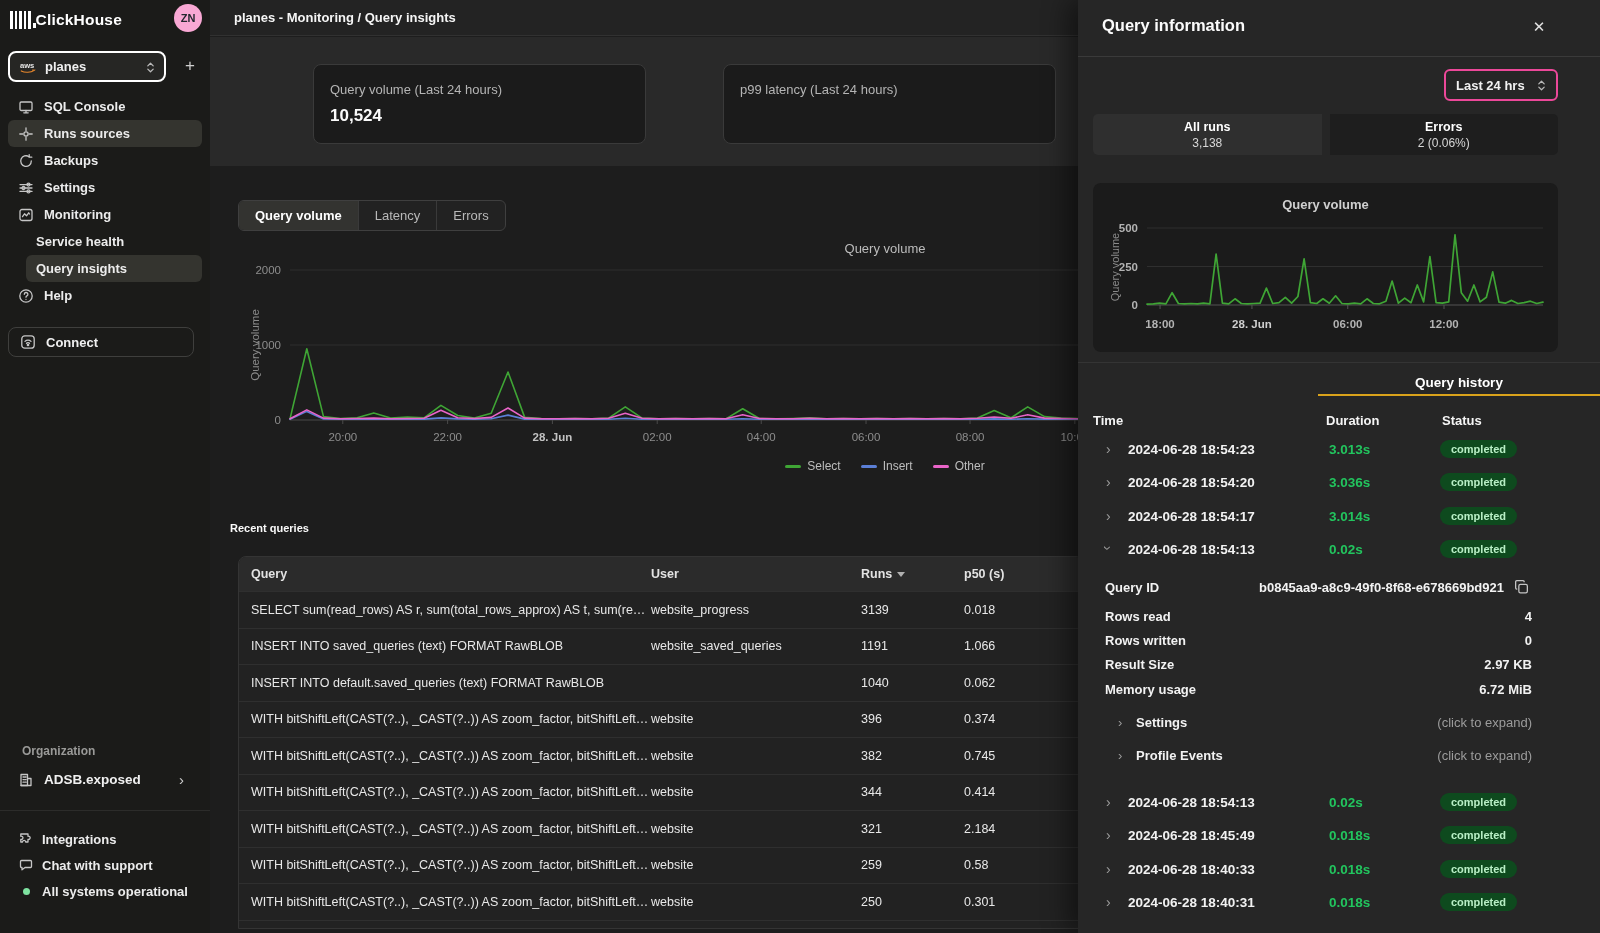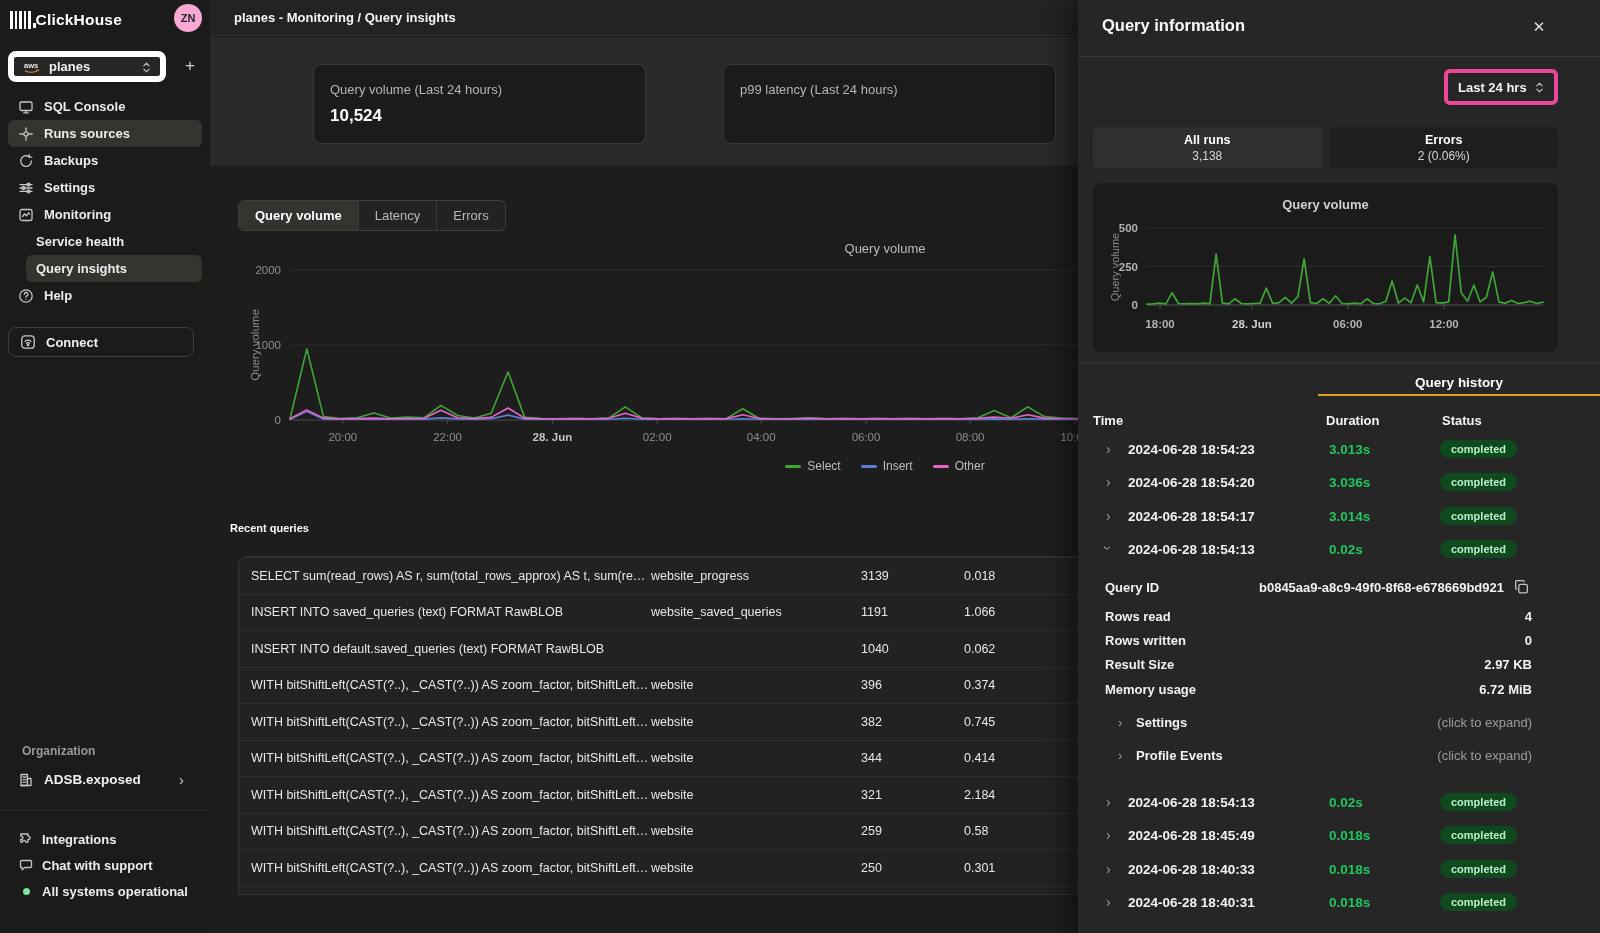--- a/index.html
+++ b/index.html
@@ -10,21 +10,21 @@
   
   #sidebar { position:absolute; left:0; top:0; width:210px; height:933px; background:#1b1b19; z-index:3; }
   .logo-row { position:absolute; left:10px; top:7px; height:26px; display:flex; align-items:center; }
   .logo-bars { display:flex; align-items:center; gap:2px; height:18px; }
   .logo-bars i { display:block; width:2.6px; height:18px; background:#fff; }
   .logo-bars i.short { height:5px; align-self:flex-end; margin-bottom:1px; }
   .brand { color:#fff; font-size:15.5px; font-weight:700; letter-spacing:.2px; }
   .avatar { position:absolute; left:174px; top:4px; width:28px; height:28px; border-radius:50%;
     background:#f9a8d4; color:#23272e; font-size:11px; font-weight:700; display:flex; align-items:center; justify-content:center; }
   .selector { position:absolute; left:8px; top:51px; width:158px; height:31px; background:#262624;
-    border:6px solid #ffffff; border-radius:8px; display:flex; align-items:center; padding:0 9px; gap:8px; }
+    border:2px solid #ffffff; border-radius:8px; display:flex; align-items:center; padding:0 9px; gap:8px; }
   .selector .sel-label { color:#f0f0f0; font-size:13px; font-weight:600; flex:1; }
   .updown { width:9px; height:13px; color:#b9b9b9; }
   .updown svg { width:9px; height:13px; stroke:currentColor; fill:none; stroke-width:1.4; stroke-linecap:round; stroke-linejoin:round; }
   .add-btn { position:absolute; left:178px; top:52px; width:24px; height:28px; color:#cfcfcf; font-size:17px;
     display:flex; align-items:center; justify-content:center; }
   #nav-list { position:absolute; left:0; top:93px; width:210px; }
   .nav-item { display:flex; align-items:center; gap:10px; height:27px; margin:0 8px; padding:0 10px;
     border-radius:6px; color:#ececec; font-size:13px; font-weight:600; cursor:default; }
   .nav-item.active { background:#34342f; }
   .nav-item.indent { margin-left:26px; padding-left:10px; }
@@ -73,24 +73,24 @@
   .cell-p { width:100px; }
   .sort-tri { width:0; height:0; border-left:4px solid transparent; border-right:4px solid transparent; border-top:5px solid #b0b0b0; display:inline-block; }
 
   
   #panel { position:absolute; left:1078px; top:0; width:522px; height:933px; background:#262626; z-index:5;
     box-shadow:-10px 0 24px rgba(0,0,0,.45); }
   .p-title { position:absolute; left:24px; top:16px; color:#fbfbfb; font-size:16.5px; font-weight:700; }
   .p-close { position:absolute; left:450px; top:16px; width:22px; height:22px; color:#e2e2e2; font-size:15px;
     display:flex; align-items:center; justify-content:center; }
   .p-divider { position:absolute; left:0; top:56px; width:522px; height:1px; background:#3a3a3a; }
-  .range-select { position:absolute; left:366px; top:69px; width:114px; height:29px; border:4px solid #ec4899;
+  .range-select { position:absolute; left:366px; top:69px; width:114px; height:29px; border:2px solid #ec4899;
     border-radius:6px; display:flex; align-items:center; justify-content:space-between; padding:14px 10px;
     color:#f2f2f2; font-size:13px; font-weight:600; background:#262626; }
-  .segmented { position:absolute; left:15px; top:127px; width:465px; height:41px; display:flex; border-radius:5px; overflow:hidden;gap:8px; }
+  .segmented { position:absolute; left:15px; top:114px; width:465px; height:41px; display:flex; border-radius:5px; overflow:hidden;gap:8px; }
   .segment { flex:1; display:flex; flex-direction:column; align-items:center; justify-content:center; gap:2px; }
   .segment .seg-label { color:#fff; font-size:12.5px; font-weight:700; }
   .segment .seg-value { color:#d8d8d8; font-size:12px; }
   .segment.active { background:#2f2f2f; }
   .segment.inactive { background:#1e1e1e; }
   .mini-card { position:absolute; left:15px; top:183px; width:465px; height:169px; background:#1b1b1b; border-radius:8px; }
   .mini-title { position:absolute; left:0; top:14px; width:465px; text-align:center; color:#cfcfcf; font-size:13px; font-weight:600; }
   #mini-chart-svg { position:absolute; left:0; top:0; }
   .p-tabs-divider { position:absolute; left:0; top:362px; width:522px; height:1px; background:#343434; }
   .p-tab { position:absolute; top:369px; height:26px; display:flex; align-items:center; justify-content:center; font-size:13.5px; }
@@ -306,20 +306,29 @@
           <span>Insert</span>
         </span>
         <span class="leg-item">
           <span class="leg-marker" style="background: rgb(233, 100, 200);"></span>
           <span>Other</span>
         </span>
       </div>
 
     <div class="rq-title">Recent queries</div>
     <div id="rq-table">
+      <div class="rq-header">
+        <span class="cell-q">Query</span>
+        <span class="cell-u">User</span>
+        <span class="cell-r">
+          <span>Runs</span>
+          <span class="sort-tri"></span>
+        </span>
+        <span class="cell-p">p50 (s)</span>
+      </div>
       <div id="rq-body">
           <div class="rq-row">
             <span class="cell-q">SELECT sum(read_rows) AS r, sum(total_rows_approx) AS t, sum(read_bytes) ...</span>
             <span class="cell-u">website_progress</span>
             <span class="cell-r">3139</span>
             <span class="cell-p">0.018</span>
           </div>
           <div class="rq-row">
             <span class="cell-q">INSERT INTO saved_queries (text) FORMAT RawBLOB</span>
             <span class="cell-u">website_saved_queries</span>

